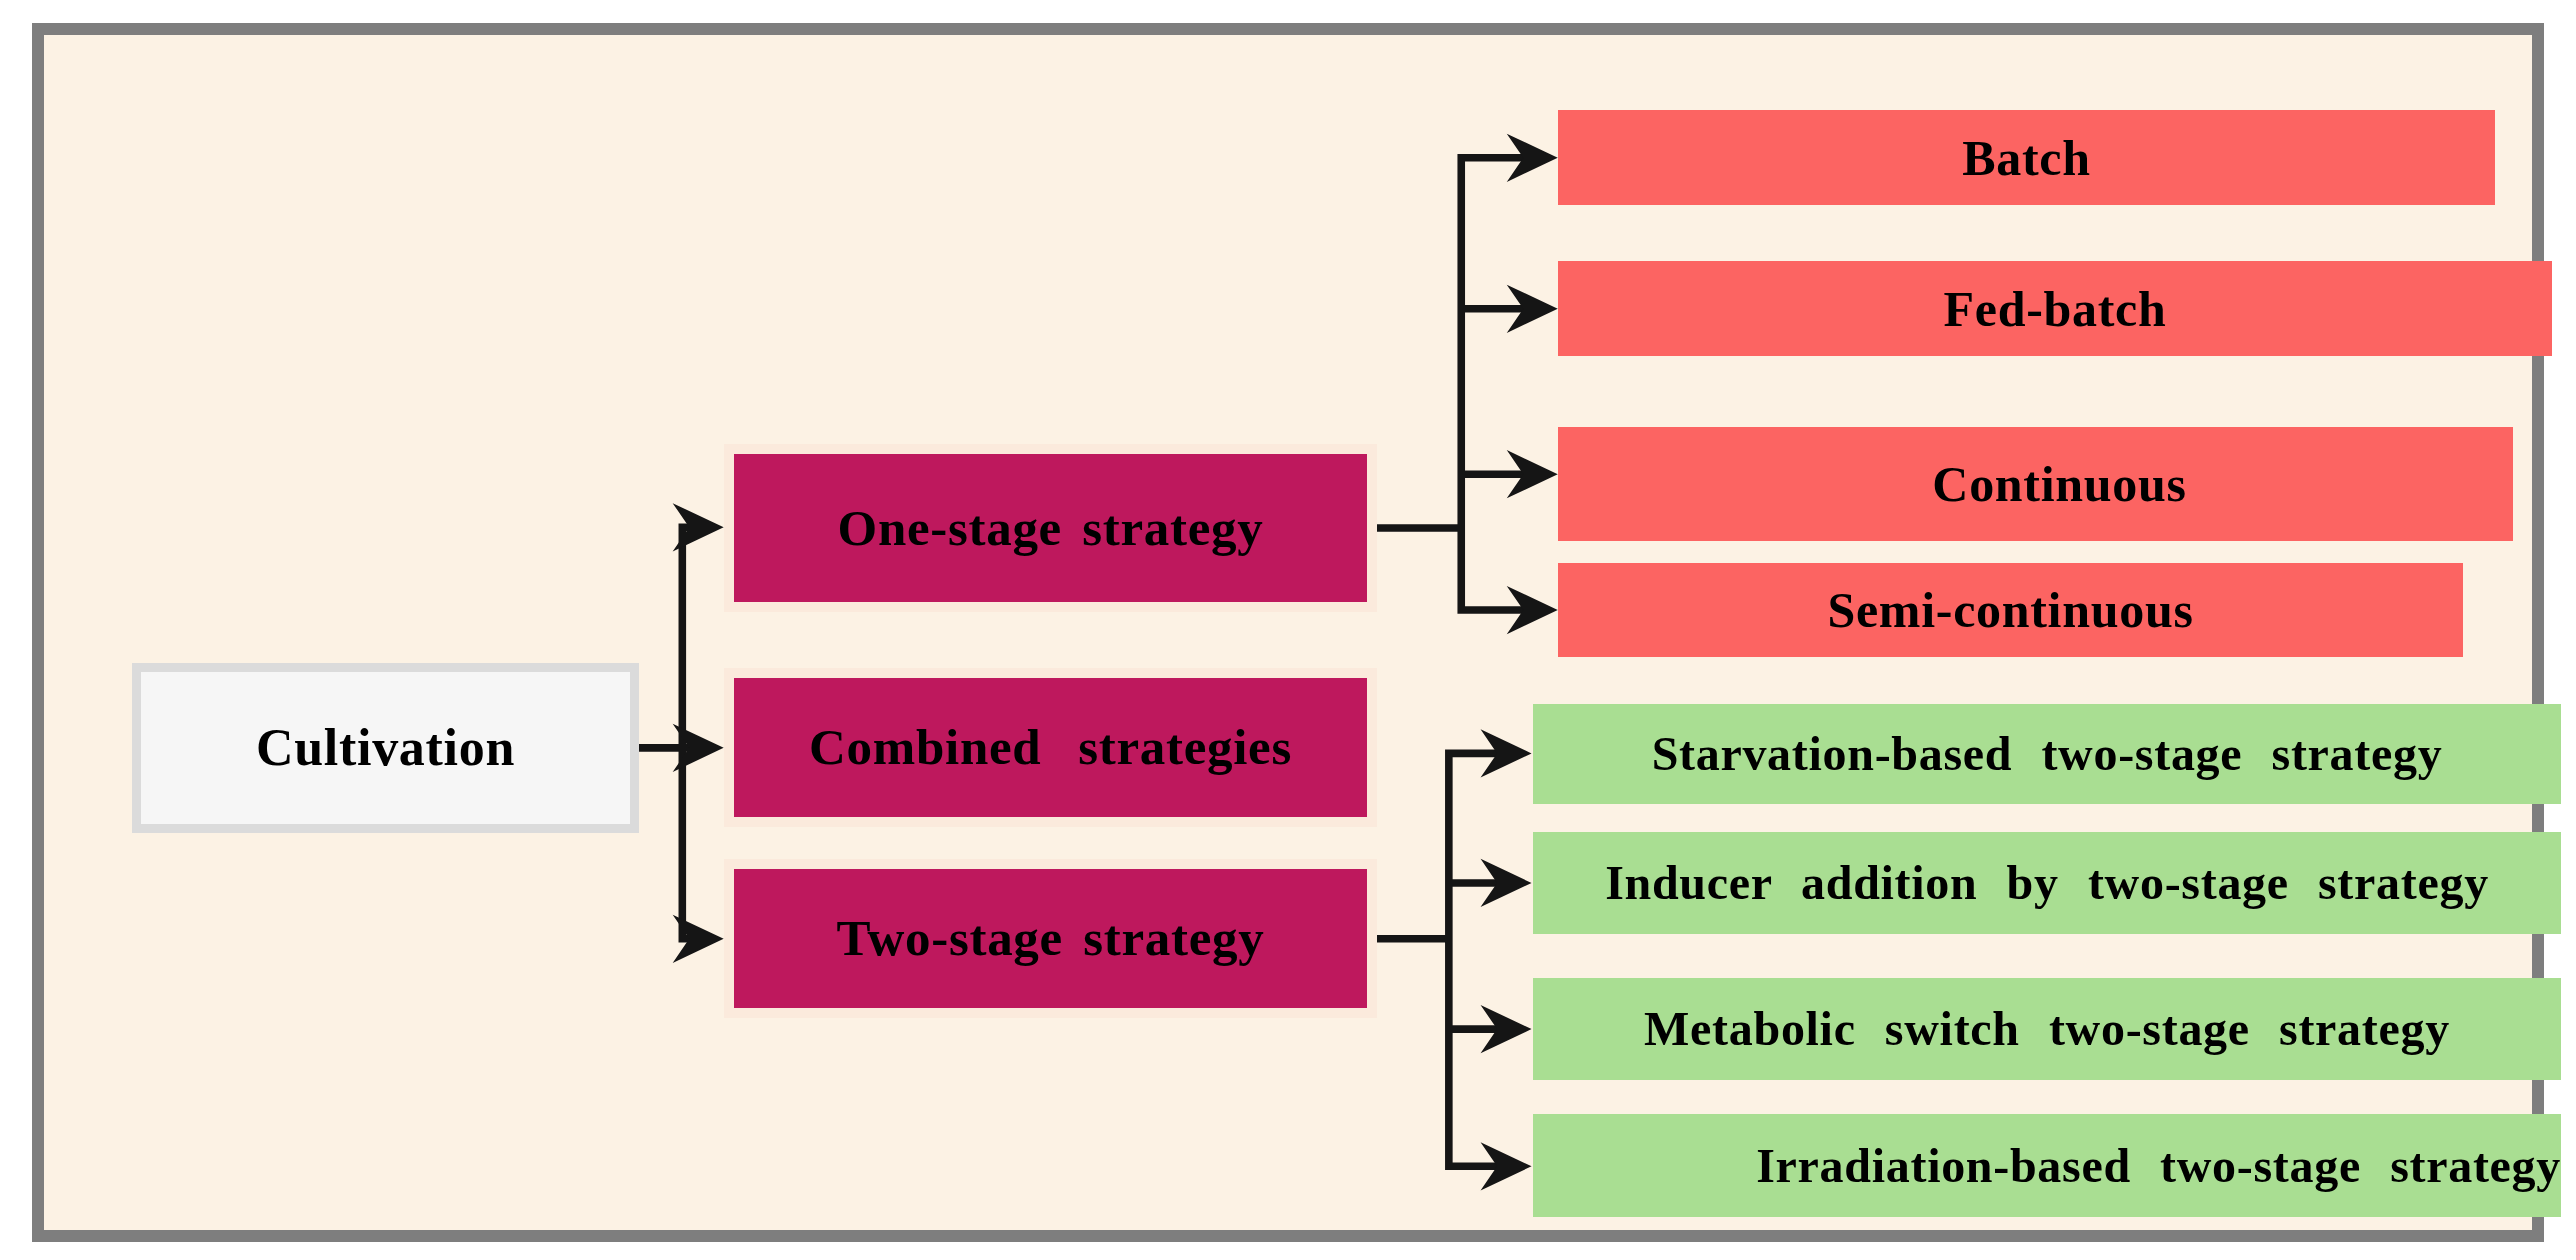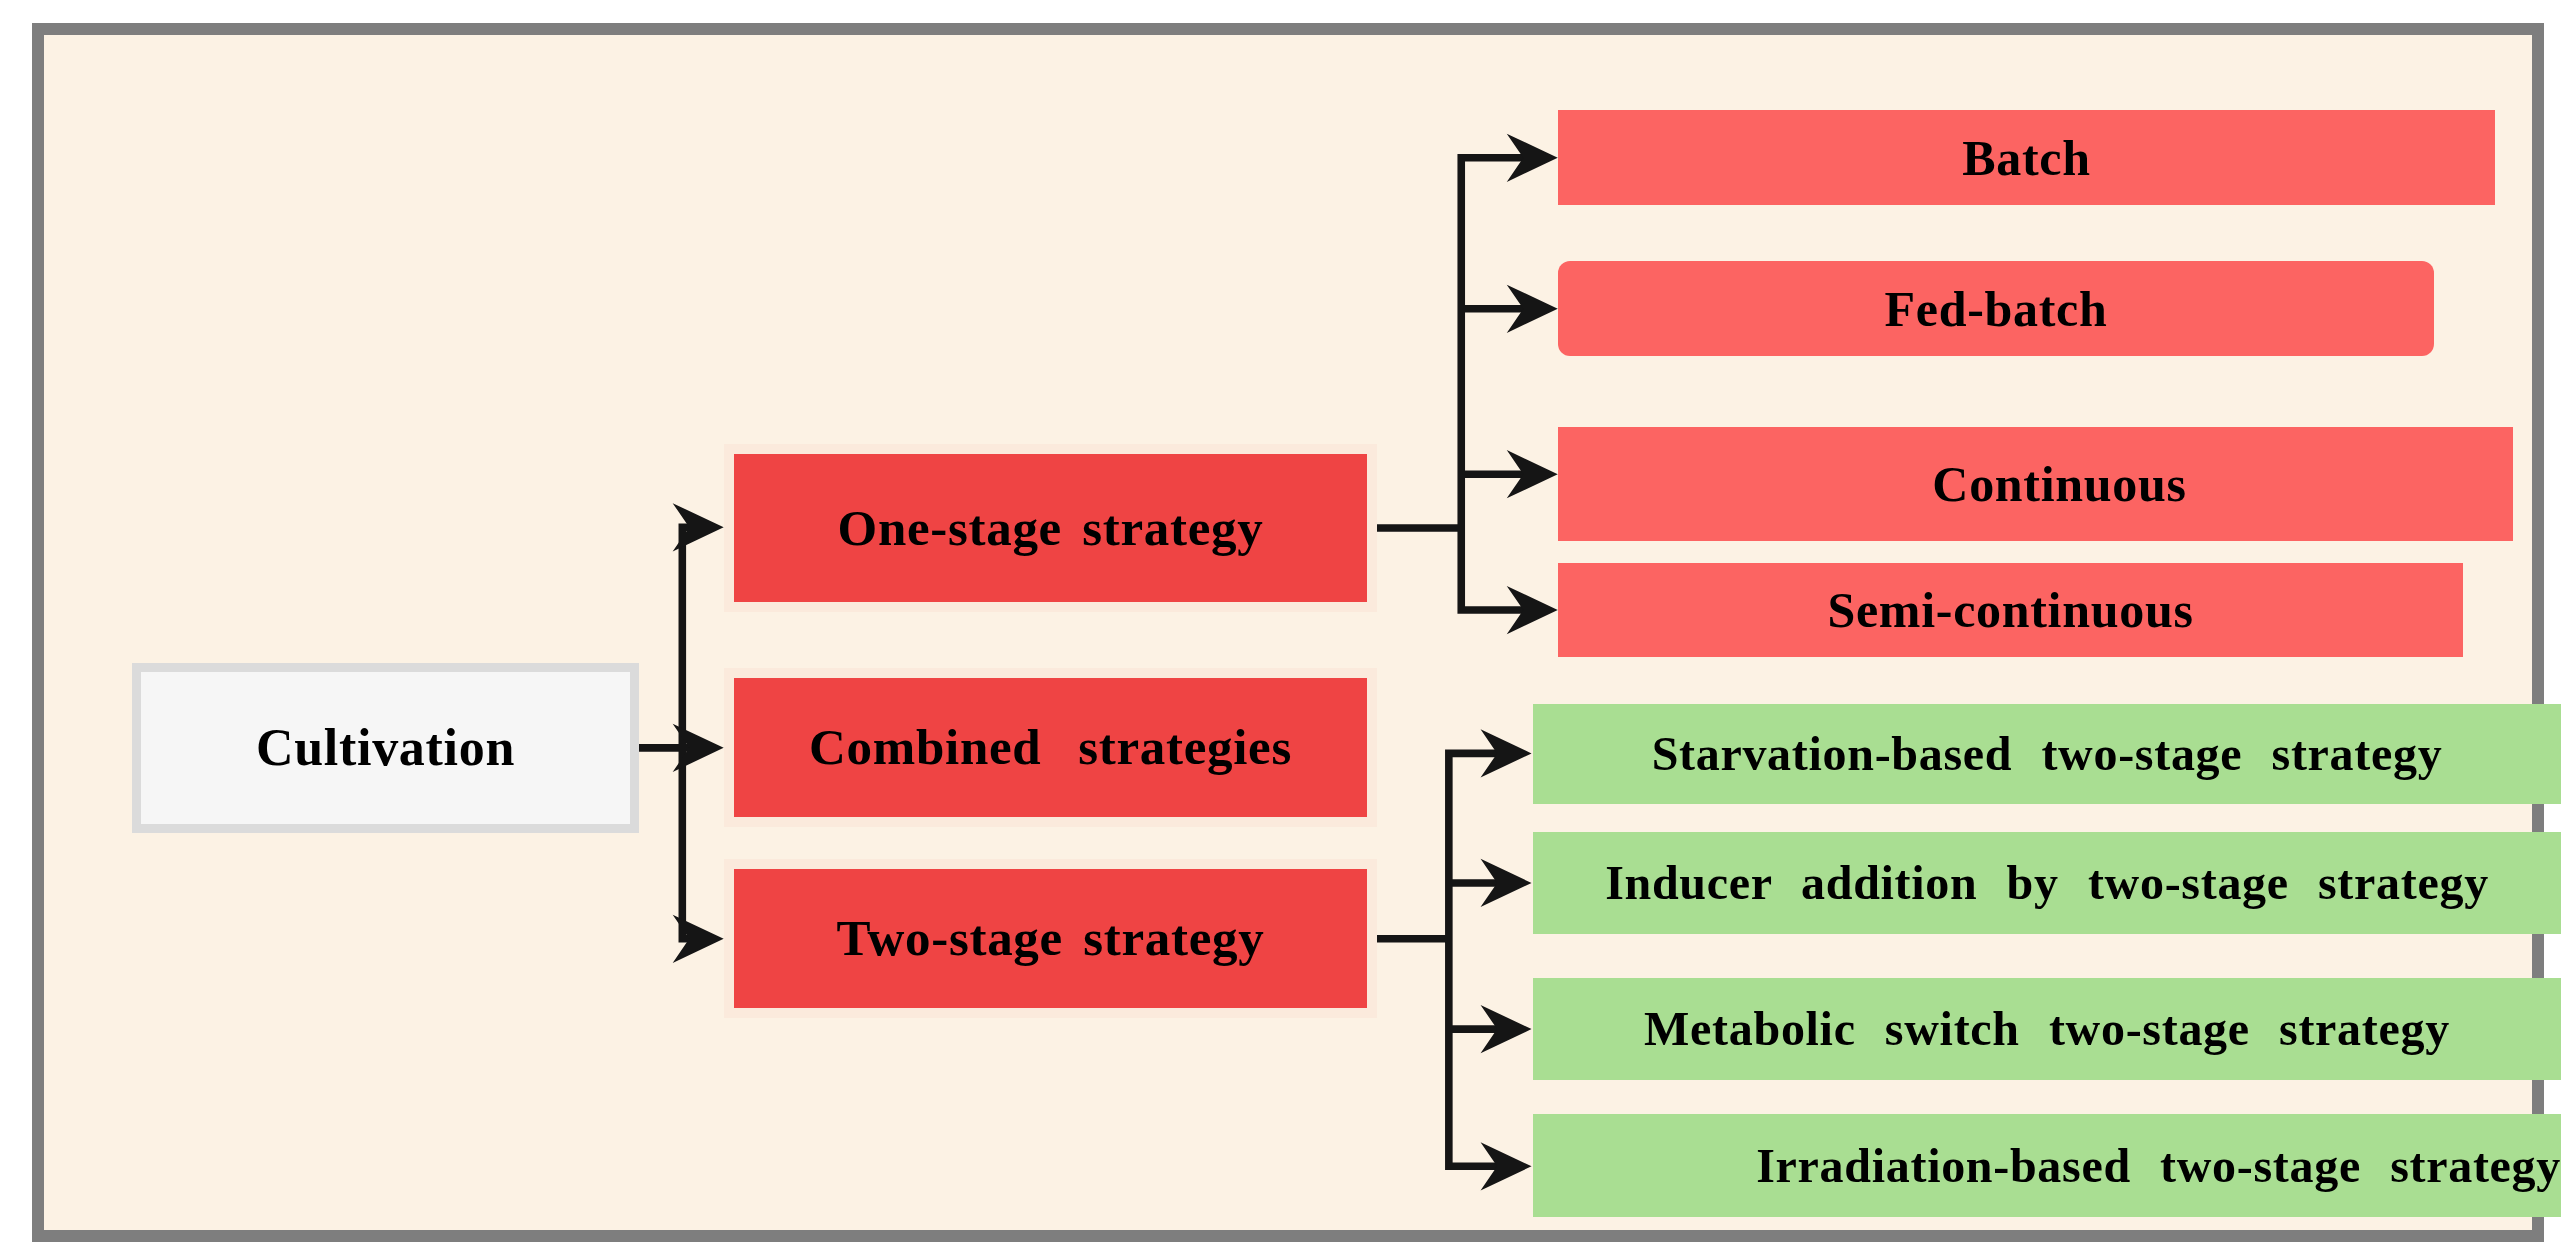--- a/index.html
+++ b/index.html
@@ -16,31 +16,31 @@
   .node{
     position:absolute;display:flex;align-items:center;justify-content:center;
     text-align:center;font-weight:bold;line-height:1.05;box-sizing:border-box;
   }
   .root{
     left:88px;top:628px;width:507px;height:170px;
     background:var(--rootfill);border:9.7px solid var(--rootborder);
     font-size:52px;letter-spacing:0.7px;
   }
   .mid{
-    left:680px;width:653px;background:#ef4444;border:10.3px solid var(--midborder);
+    left:680px;width:653px;background:#be185d;border:10.3px solid var(--midborder);
     font-size:51px;letter-spacing:0.7px;word-spacing:6.9px;
   }
   .mid.one{top:409px;height:168px;}
   .mid.comb{top:633px;height:159px;word-spacing:23.4px;}
   .mid.two{top:824px;height:159px;}
   .leaf-red{
     left:1514px;background:var(--red);font-size:50px;letter-spacing:0.7px;
   }
   .leaf-red.r1{top:75px;height:95px;width:937px;}
-  .leaf-red.r2{top:226px;height:95px;width:876px;border-radius:12px;}
+  .leaf-red.r2{top:226px;height:95px;width:994px;}
   .leaf-red.r3{top:392px;height:114px;width:955px;padding-left:48px;}
   .leaf-red.r4{top:528px;height:94px;width:905px;}
   .leaf-green{
     left:1489px;width:1028px;background:var(--green);
     font-size:48px;letter-spacing:0.7px;word-spacing:16.5px;
   }
   .leaf-green.g1{top:669px;height:100px;}
   .leaf-green.g2{top:797px;height:102px;justify-content:center;}
   .leaf-green.g3{top:943px;height:102px;}
   .leaf-green.g4{top:1079px;height:103px;justify-content:flex-end;}

